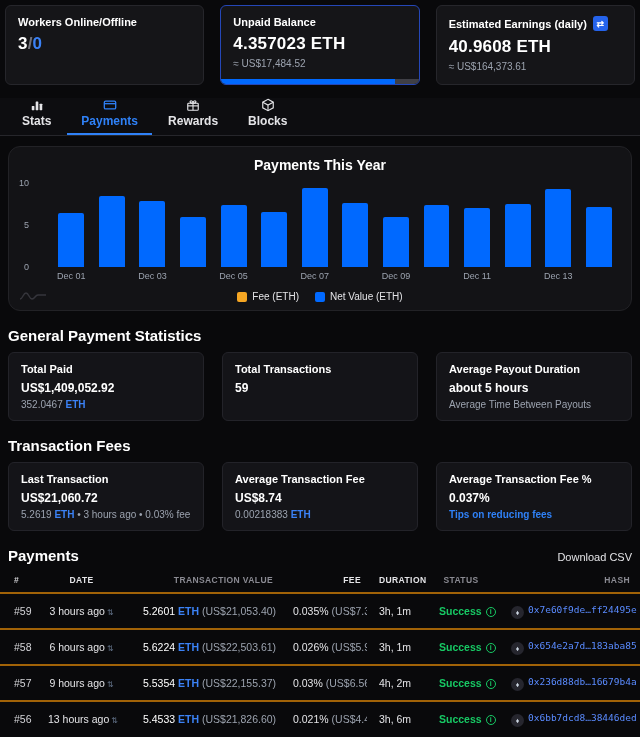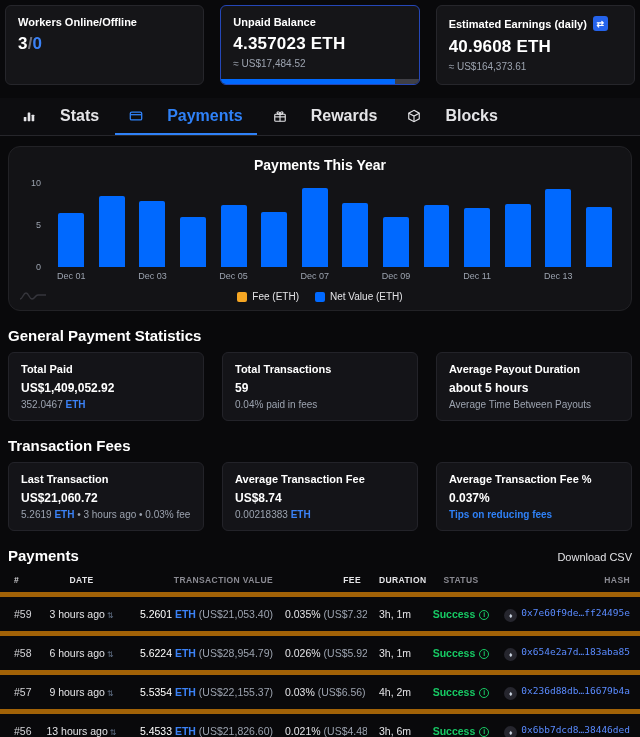--- a/index.html
+++ b/index.html
@@ -28,35 +28,36 @@
     display:inline-flex; align-items:center; justify-content:center;
     width:15px; height:15px; border-radius:3px; background:#2563eb;
     color:#fff; font-size:9px; cursor:pointer;
   }
   
   .tabs {
     display:flex; align-items:stretch; gap:2px; margin-top:8px;
     background:#0d0d10; border-bottom:1px solid #26262b; height:38px; padding:0 8px;
   }
   .tab {
-    display:flex; align-items:center; gap:24px; padding:0 14px;
-    font-size:16px; font-weight:bold; color:#e4e4e7; cursor:pointer;
+    display:flex; align-items:center; gap:2px; padding:0 14px;
+    font-size:12px; font-weight:bold; color:#e4e4e7; cursor:pointer;
     border-bottom:2px solid transparent;
+    flex-direction:column;
   }
   .tab.active { color:#2f81f7; border-bottom-color:#2f81f7; }
   .tab svg { width:14px; height:14px; }
   
   .chart-card {
     margin:10px 8px 0; background:#131316; border:1px solid #222226;
     border-radius:12px; padding:10px 12px 8px; position:relative;
   }
   .chart-title { text-align:center; font-size:14px; font-weight:bold; margin-bottom:10px; }
   .plot-wrap { position:relative; padding-left:30px; }
   .y-axis { position:absolute; left:0; top:0; height:84px; width:26px; }
-  .ytick { position:absolute; right:6px; font-size:9px; color:#9ca3af; }
+  .ytick { position:absolute; right:18px; font-size:9px; color:#9ca3af; }
   .chart-bars { height:84px; display:flex; align-items:flex-end; }
   .chart-bars .slot { flex:1; height:100%; display:flex; align-items:flex-end; justify-content:center; }
   .bar { width:64%; border-radius:2px 2px 0 0; cursor:pointer; }
   .x-labels { display:flex; margin-top:4px; }
   .x-labels .slot { flex:1; text-align:center; font-size:9px; color:#9ca3af; white-space:nowrap; }
   .legend { display:flex; justify-content:center; gap:16px; margin-top:10px; font-size:10px; color:#e4e4e7; }
   .legend .item { display:flex; align-items:center; gap:5px; }
   .lg-sq { width:10px; height:10px; border-radius:2px; display:inline-block; }
   .watermark { position:absolute; left:10px; bottom:8px; opacity:.55; }
   
@@ -72,21 +73,21 @@
   .eth { color:#3b82f6; font-weight:bold; }
   .sub-link { color:#2f81f7; font-weight:bold; cursor:pointer; }
   
   .pay-head { display:flex; justify-content:space-between; align-items:baseline; margin:16px 8px 4px; }
   .dl-csv { font-size:11px; color:#e4e4e7; cursor:pointer; }
   table { width:100%; border-collapse:collapse; table-layout:fixed; margin-top:4px; }
   th {
     font-size:8.5px; color:#8b8b93; text-transform:uppercase; letter-spacing:.4px;
     font-weight:bold; padding:7px 6px;
   }
-  td { font-size:10.5px; padding:9px 6px; border-top:5px solid #a16207; white-space:nowrap; overflow:hidden;margin-top:12px; }
+  td { font-size:10.5px; padding:9px 14px; border-top:2px solid #a16207; white-space:nowrap; overflow:hidden;margin-top:12px; }
   .c-num { width:34px; text-align:left; padding-left:14px; color:#d4d4d8; }
   .c-date { width:95px; text-align:center; color:#e4e4e7; }
   .c-val { width:150px; text-align:right; }
   .c-fee { width:88px; text-align:right; color:#e4e4e7; }
   .c-dur { width:58px; text-align:left; padding-left:12px; color:#e4e4e7; }
   .c-status { width:72px; text-align:center; }
   .c-hash { text-align:right; padding-right:10px; }
   .usd { color:#9ca3af; }
   .amt { color:#fff; }
   .time-toggle { color:#64748b; font-size:8px; cursor:pointer; margin-left:2px; }
@@ -255,21 +256,20 @@
   <div class="stat-card">
     <div class="lbl">Total Paid</div>
     <div class="val">US$1,409,052.92</div>
     <div class="sub">
       <span>352.0467</span> <span class="eth">ETH</span>
     </div>
   </div>
   <div class="stat-card">
     <div class="lbl">Total Transactions</div>
     <div class="val">59</div>
-    <div class="sub">0.04% paid in fees</div>
   </div>
   <div class="stat-card">
     <div class="lbl">Average Payout Duration</div>
     <div class="val">about 5 hours</div>
     <div class="sub">Average Time Between Payouts</div>
   </div>
 </div>
 
 <div class="sec-title">Transaction Fees</div>
 <div class="card-row">
@@ -316,21 +316,21 @@
       <td class="c-date"><span>3 hours ago</span><span class="time-toggle">⇅</span></td>
       <td class="c-val"><span class="amt">5.2601</span> <span class="eth">ETH</span> <span class="usd">(US$21,053.40)</span></td>
       <td class="c-fee"><span>0.035%</span> <span class="usd">(US$7.32)</span></td>
       <td class="c-dur">3h, 1m</td>
       <td class="c-status"><span class="success">Success</span><span class="info">i</span></td>
       <td class="c-hash"><span class="ethic">♦</span><span class="hash">0x7e60f9de…ff24495e</span></td>
     </tr>
     <tr>
       <td class="c-num">#58</td>
       <td class="c-date"><span>6 hours ago</span><span class="time-toggle">⇅</span></td>
-      <td class="c-val"><span class="amt">5.6224</span> <span class="eth">ETH</span> <span class="usd">(US$28,954.79)</span></td>
+      <td class="c-val"><span class="amt">5.6224</span> <span class="eth">ETH</span> <span class="usd">(US$22,503.61)</span></td>
       <td class="c-fee"><span>0.026%</span> <span class="usd">(US$5.92)</span></td>
       <td class="c-dur">3h, 1m</td>
       <td class="c-status"><span class="success">Success</span><span class="info">i</span></td>
       <td class="c-hash"><span class="ethic">♦</span><span class="hash">0x654e2a7d…183aba85</span></td>
     </tr>
     <tr>
       <td class="c-num">#57</td>
       <td class="c-date"><span>9 hours ago</span><span class="time-toggle">⇅</span></td>
       <td class="c-val"><span class="amt">5.5354</span> <span class="eth">ETH</span> <span class="usd">(US$22,155.37)</span></td>
       <td class="c-fee"><span>0.03%</span> <span class="usd">(US$6.56)</span></td>

